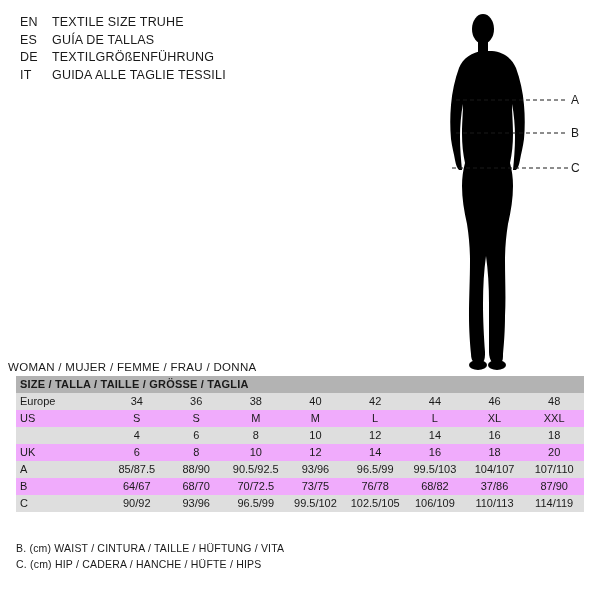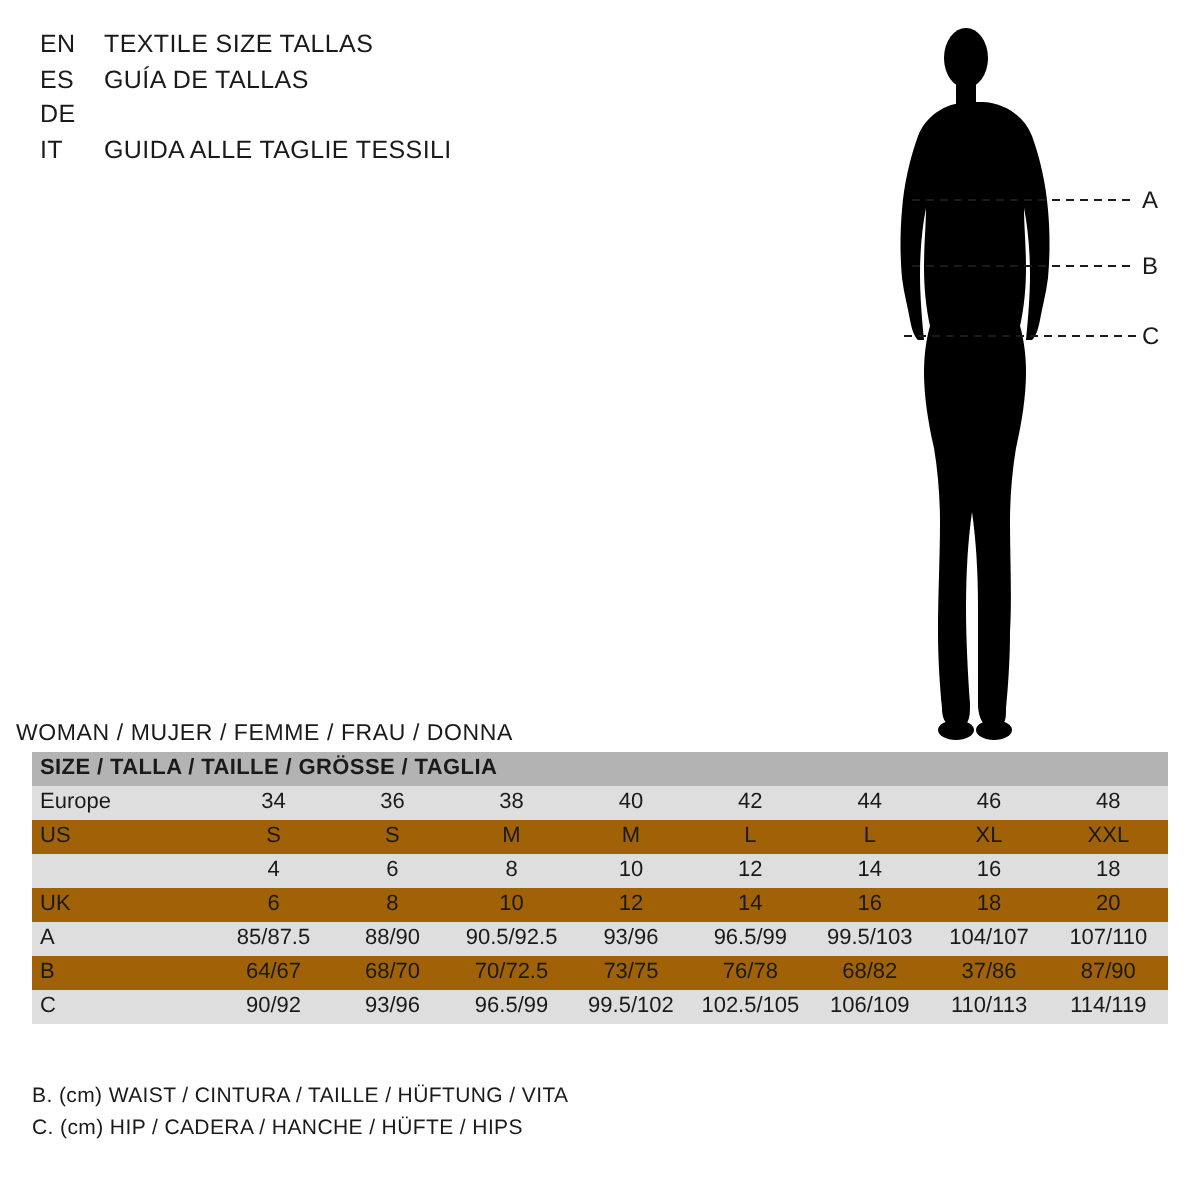--- a/index.html
+++ b/index.html
@@ -97,21 +97,21 @@
     font-weight: bold;
     text-align: left;
     padding-left: 4px;
     letter-spacing: 0.2px;
   }
   tr.shade td {
     background: #dedede;
     text-align: center;
   }
   tr.plain td {
-    background: #a16207;
+    background: #f0abfc;
   }
 
   
   .legend {
     position: absolute;
     left: 16px;
     top: 541px;
     font-size: 10.5px;
     line-height: 15.5px;
     letter-spacing: 0.2px;
@@ -129,28 +129,29 @@
   }
 </style>
 </head>
 <body>
 
 <div class="page">
 
   <div class="lang-block">
     <div class="lang-row">
       <span class="lang-code">EN</span>
-      <span class="lang-text">TEXTILE SIZE TALLAS</span>
+      <span class="lang-text">TEXTILE SIZE TRUHE</span>
     </div>
     <div class="lang-row">
       <span class="lang-code">ES</span>
       <span class="lang-text">GUÍA DE TALLAS</span>
     </div>
     <div class="lang-row">
       <span class="lang-code">DE</span>
+      <span class="lang-text">TEXTILGRÖßENFÜHRUNG</span>
     </div>
     <div class="lang-row">
       <span class="lang-code">IT</span>
       <span class="lang-text">GUIDA ALLE TAGLIE TESSILI</span>
     </div>
   </div>
 
   <div class="figure-area">
     <svg width="200" height="370" viewBox="0 0 200 370" xmlns="http://www.w3.org/2000/svg">
 

